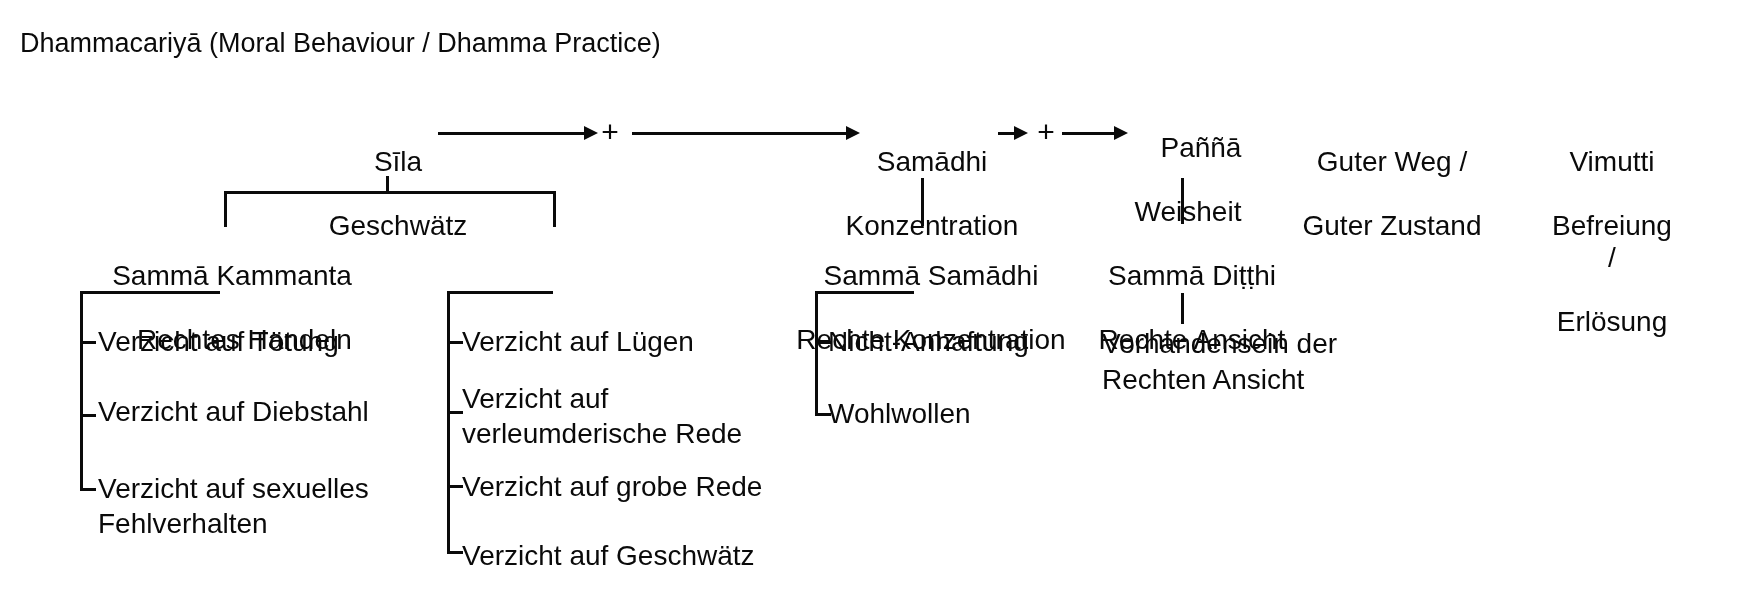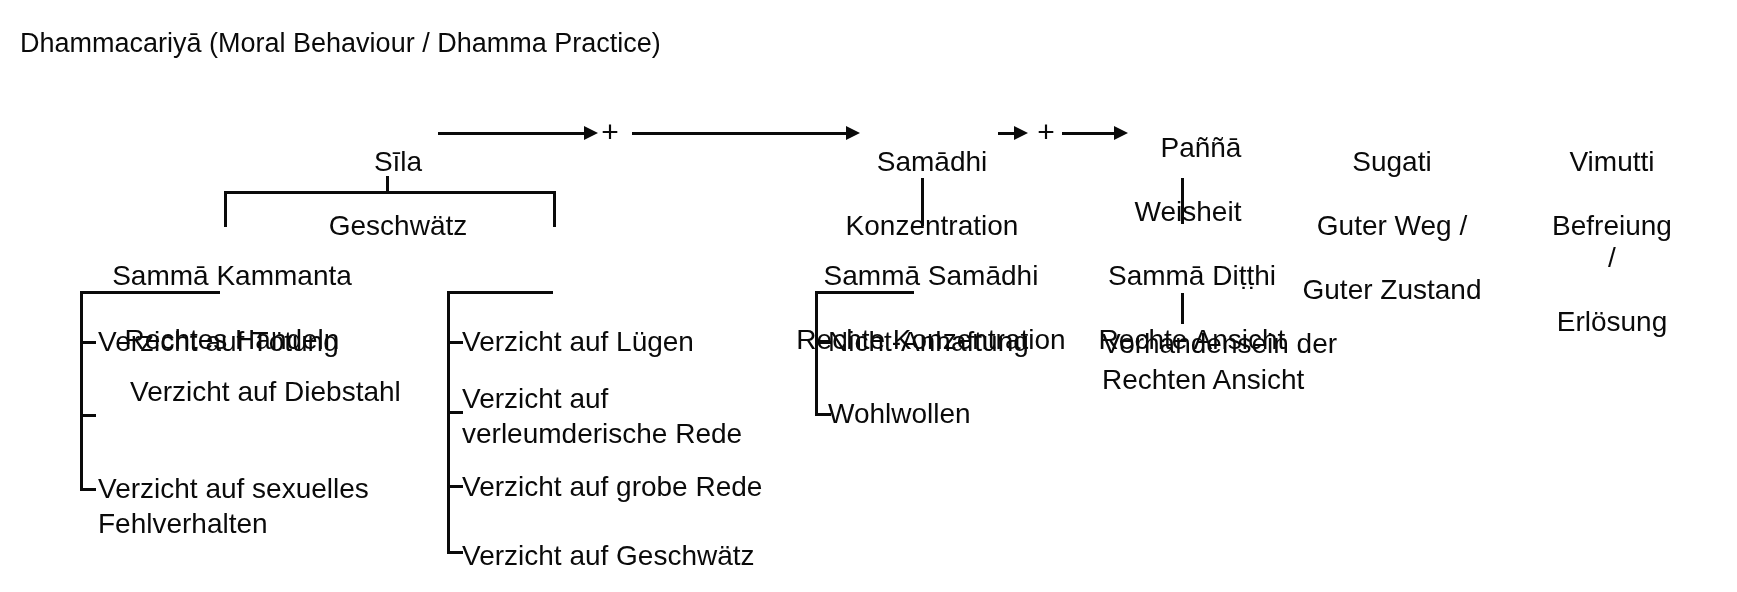--- a/index.html
+++ b/index.html
@@ -99,38 +99,37 @@
 
   <div class="aline" style="left:1062px;top:132px;width:54px;"></div>
   <div class="ahead" style="left:1114px;top:126px;"></div>
 
   <div class="txt ctr stage" style="left:1188px;top:100px;text-align:right;">
     <span>Paññā</span>
     <span>Weisheit</span>
   </div>
 
   <div class="txt ctr stage" style="left:1392px;top:114px;">
-    <span>Sugati</span>
     <span>Guter Weg /</span>
     <span>Guter Zustand</span>
   </div>
 
   <div class="txt ctr stage" style="left:1612px;top:114px;">
     <span>Vimutti</span>
     <span>Befreiung /</span>
     <span>Erlösung</span>
   </div>
 
   <div class="vline" style="left:386px;top:176px;height:16px;"></div>
   <div class="split" style="left:224px;top:191px;width:332px;height:36px;"></div>
   <div class="vline" style="left:921px;top:178px;height:48px;"></div>
   <div class="vline" style="left:1181px;top:178px;height:46px;"></div>
   <div class="vline" style="left:1181px;top:293px;height:31px;"></div>
 
-  <div class="txt ctr hdr" style="left:232px;top:228px;">
+  <div class="txt ctr hdr" style="left:232px;top:228px;text-align:right;">
     <span>Sammā Kammanta</span>
     <span>Rechtes Handeln</span>
   </div>
 
 
   <div class="txt ctr hdr" style="left:931px;top:228px;">
     <span>Sammā Samādhi</span>
     <span>Rechte Konzentration</span>
   </div>
 
@@ -138,21 +137,21 @@
     <span>Sammā Diṭṭhi</span>
     <span>Rechte Ansicht</span>
   </div>
 
   <div class="bracket" style="left:80px;top:291px;width:140px;height:200px;"></div>
   <div class="tick" style="left:80px;top:341px;"></div>
   <div class="tick" style="left:80px;top:414px;"></div>
   <div class="tick" style="left:80px;top:488px;"></div>
 
   <div class="txt item" style="left:98px;top:324px;">Verzicht auf Tötung</div>
-  <div class="txt item" style="left:98px;top:374px;margin-left:32px;">Verzicht auf Diebstahl</div>
+  <div class="txt item" style="left:98px;top:394px;">Verzicht auf Diebstahl</div>
   <div class="txt item" style="left:98px;top:471px;">Verzicht auf sexuelles
 Fehlverhalten</div>
 
   <div class="bracket" style="left:447px;top:291px;width:106px;height:263px;"></div>
   <div class="tick" style="left:447px;top:341px;"></div>
   <div class="tick" style="left:447px;top:411px;"></div>
   <div class="tick" style="left:447px;top:485px;"></div>
   <div class="tick" style="left:447px;top:551px;"></div>
 
   <div class="txt item" style="left:462px;top:324px;">Verzicht auf Lügen</div>

